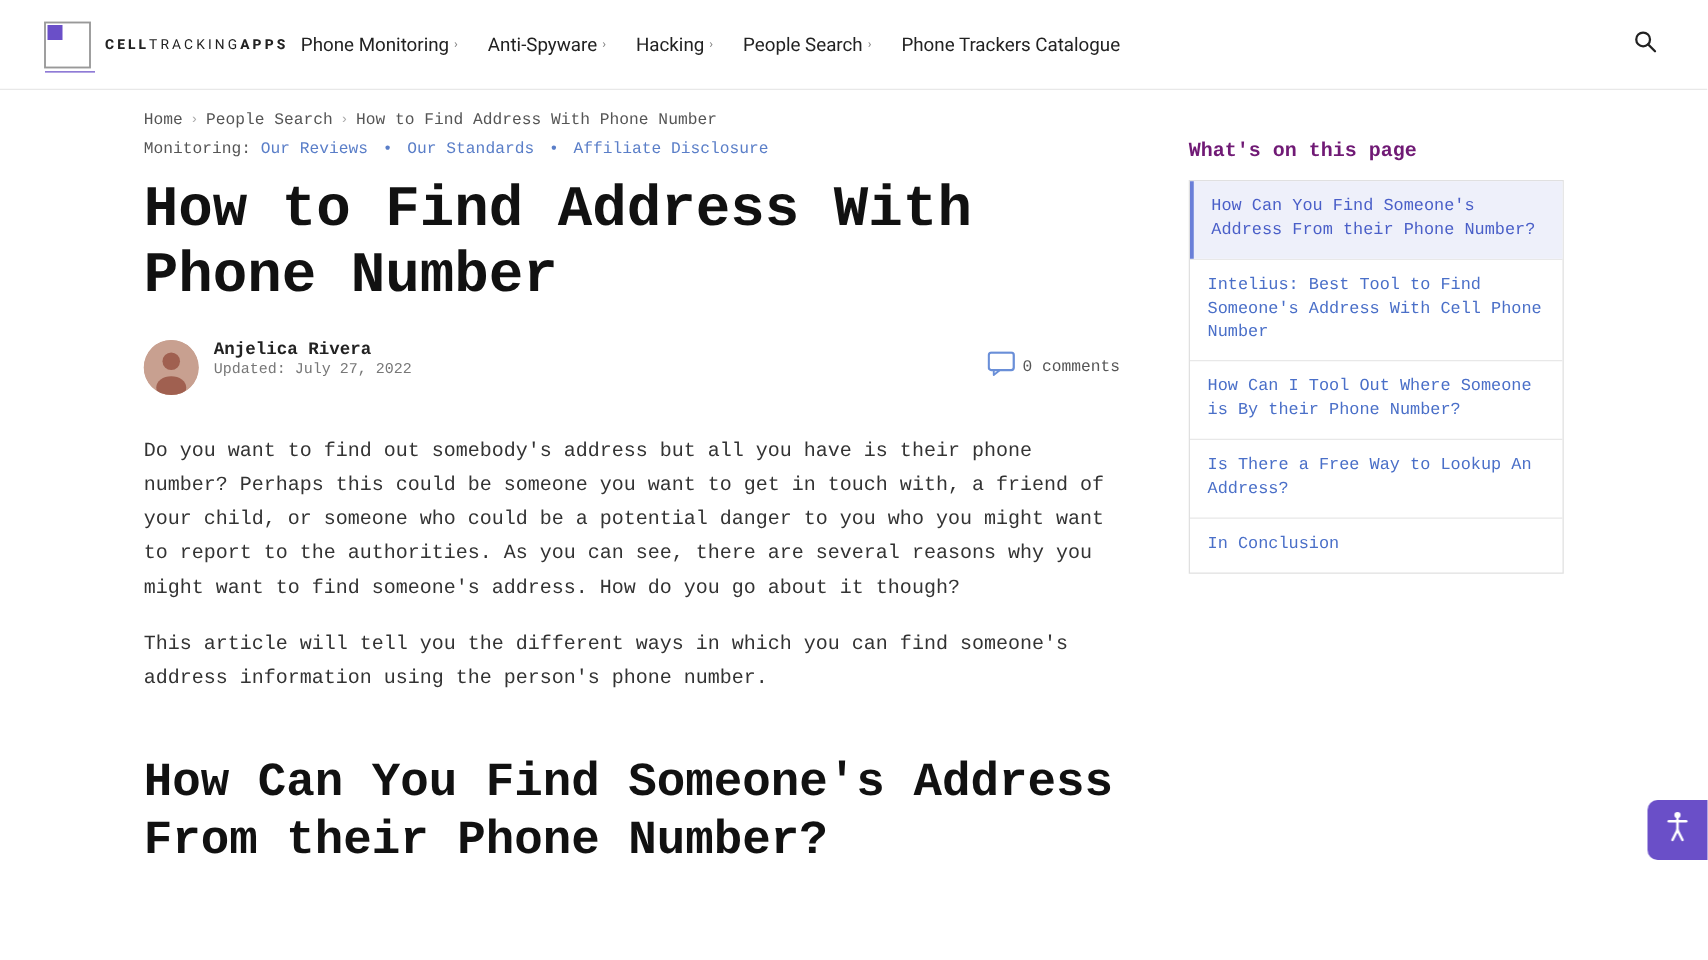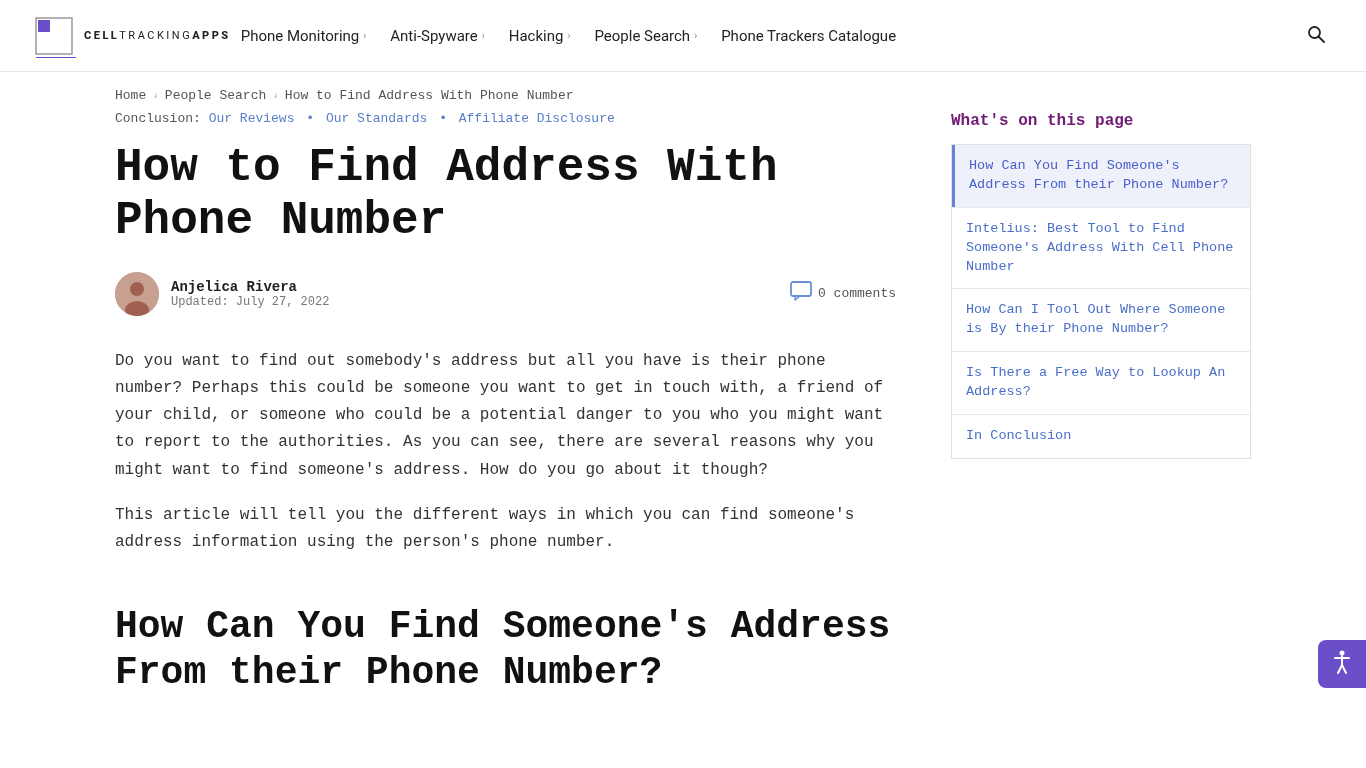--- a/index.html
+++ b/index.html
@@ -96,21 +96,20 @@
       margin-top: 8px;
     }
     .author-row {
       display: flex;
       align-items: center;
       justify-content: space-between;
       margin-bottom: 32px;
     }
     .author-info {
       display: flex;
-      align-items: center;
       gap: 12px;
     }
     .author-avatar {
       width: 44px;
       height: 44px;
       border-radius: 50%;
       background: #c8a090;
       overflow: hidden;
       display: flex;
       align-items: flex-end;
@@ -265,21 +264,21 @@
 
     <nav class="breadcrumb" aria-label="breadcrumb">
       <a href="#">Home</a>
       <span class="breadcrumb-sep">›</span>
       <a href="#">People Search</a>
       <span class="breadcrumb-sep">›</span>
       <span>How to Find Address With Phone Number</span>
     </nav>
 
     <div class="disclosure">
-      <span>Conclusion:</span>
+      <span>Monitoring:</span>
       <a href="#">Our Reviews</a>
       <span class="sep"> • </span>
       <a href="#">Our Standards</a>
       <span class="sep"> • </span>
       <a href="#">Affiliate Disclosure</a>
     </div>
 
     <h1 class="article-title">How to Find Address With Phone Number</h1>
 
     <div class="author-row">

